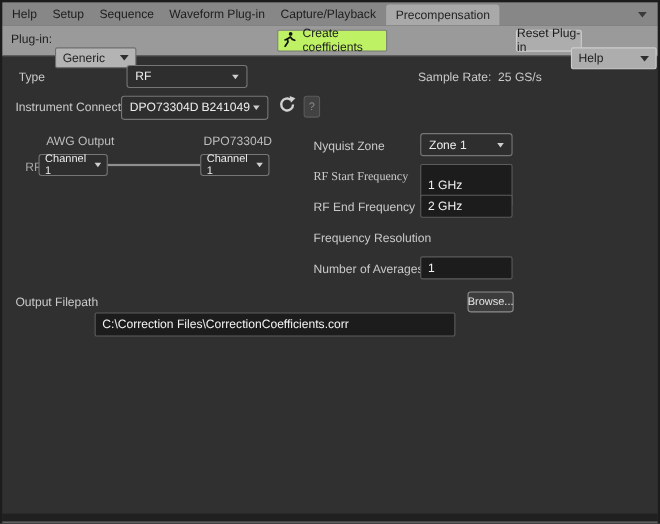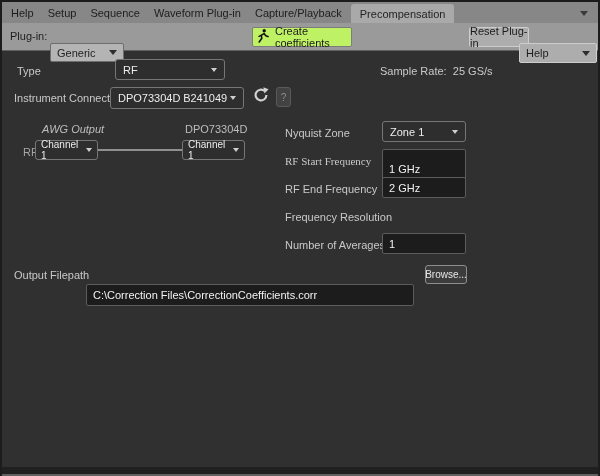--- a/index.html
+++ b/index.html
@@ -136,21 +136,21 @@
   <div class="refresh-btn">
     <span>
       <svg width="18" height="18" viewBox="0 0 20 20">
         <path d="M16 10 a6 6 0 1 1 -2.1-4.55" fill="none" stroke="#d2d2d2" stroke-width="2.4"></path>
         <polygon points="12.6,1.4 18.4,3.6 13.8,8.2" fill="#d2d2d2"></polygon>
       </svg>
     </span>
   </div>
   <div class="qmark-btn">?</div>
 
-  <div class="header-text" style="left:40px;top:121px;font-style:italic;">AWG Output</div>
+  <div class="header-text" style="left:40px;top:121px;">AWG Output</div>
   <div class="header-text" style="left:183px;top:121px;">DPO73304D</div>
   <div class="label dim" style="left:21px;top:144px;">RF</div>
   <div class="dk-dropdown" style="left:33px;top:138px;width:63px;height:20px;font-size:10px;padding:0 5px;">
     <span>Channel 1</span>
     <span class="tri-light"></span>
   </div>
   <div class="conn-line" style="left:96px;top:147px;width:84px;"></div>
   <div class="dk-dropdown" style="left:180px;top:138px;width:63px;height:20px;font-size:10px;padding:0 5px;">
     <span>Channel 1</span>
     <span class="tri-light"></span>

